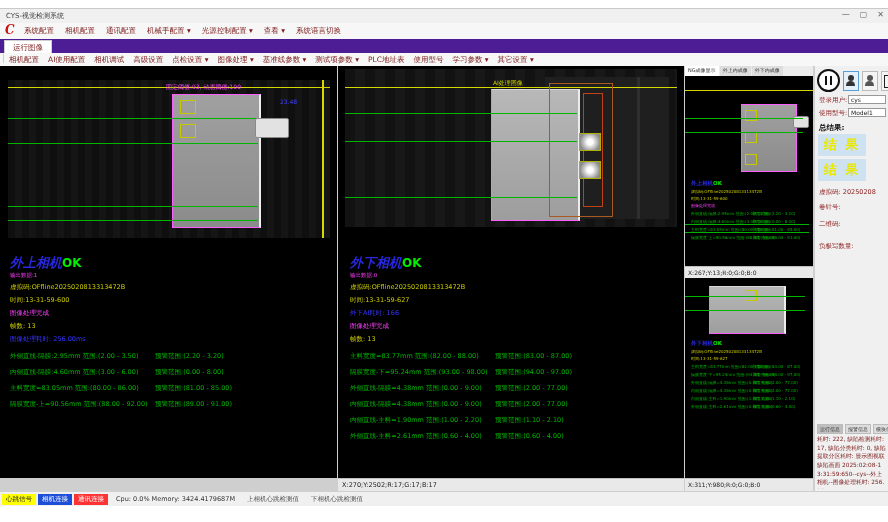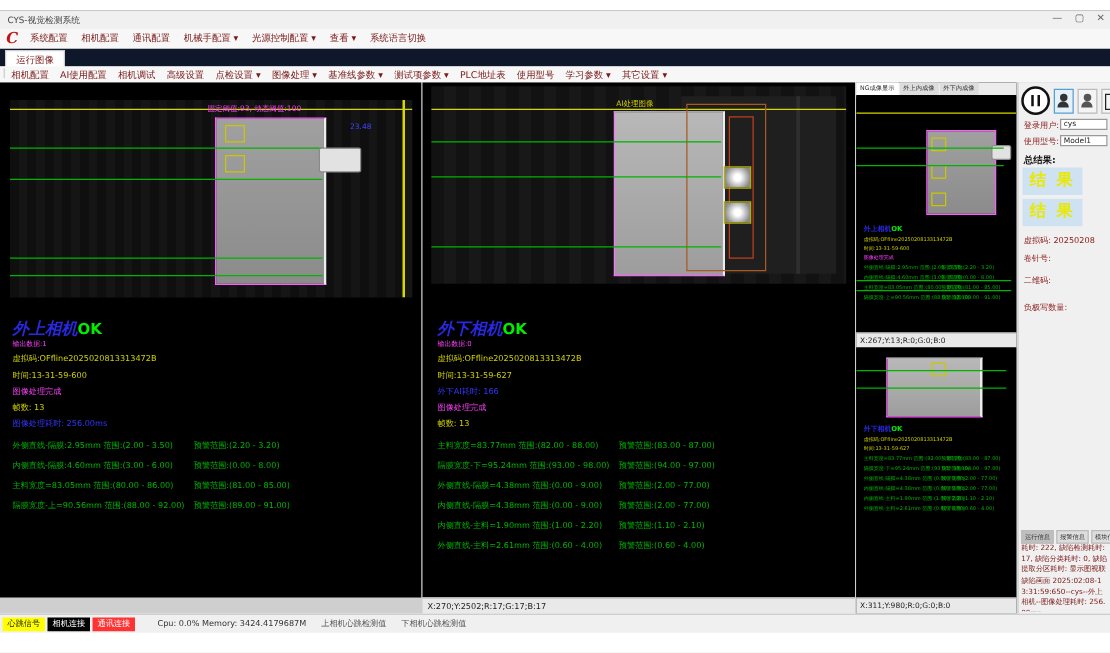--- a/index.html
+++ b/index.html
@@ -8,21 +8,21 @@
   .win{position:absolute;left:0;top:8px;width:888px;height:497px;background:#f0f0f0;border-top:1px solid #c9c9c9;}
   
   .titlebar{position:absolute;left:0;top:0;width:100%;height:14px;background:#f0f0f0;}
   .title-text{position:absolute;left:6px;top:2px;font-size:7px;color:#444;text-align:right;}
   .winctl{position:absolute;right:4px;top:1px;display:flex;gap:10px;font-size:8px;color:#666;}
   .winctl span{cursor:default;}
   .menubar{position:absolute;left:0;top:14px;width:100%;height:16px;background:#f7f7f7;border-bottom:1px solid #e2e2e2;}
   .logo{position:absolute;left:5px;top:0px;font-family:"DejaVu Serif",serif;font-style:italic;font-weight:bold;font-size:12px;color:#c41212;}
   .menu-items{position:absolute;left:24px;top:3px;display:flex;gap:11px;}
   .menu-items span{font-size:7.5px;color:#7a1818;white-space:nowrap;}
-  .tabbar{position:absolute;left:0;top:30px;width:100%;height:14px;background:#0f172a;border-bottom:5px solid #737373;}
+  .tabbar{position:absolute;left:0;top:30px;width:100%;height:14px;background:#4c1d95;border-bottom:5px solid #737373;}
   .tab{position:absolute;left:4px;top:1px;padding:2px 8px 1px;background:#fff;border:1px solid #cfcfcf;border-bottom:none;font-size:7.5px;color:#7a1818;}
   .toolbar{position:absolute;left:0;top:44px;width:100%;height:13px;background:#f7f7f7;border-bottom:1px solid #dcdcdc;}
   .grip{position:absolute;left:2px;top:1px;color:#bbb;font-size:8px;}
   .tool-items{position:absolute;left:9px;top:2px;display:flex;gap:9px;}
   .tool-items span{font-size:7.5px;color:#7a1818;white-space:nowrap;}
   
   .main{position:absolute;left:0;top:57px;width:888px;height:425px;background:#cfcfcf;}
   .panel{position:absolute;top:0;height:412px;background:#000;}
   .panel-left{left:0;width:337px;}
   .panel-mid{left:338px;width:346px;}
@@ -94,24 +94,24 @@
   .total{position:absolute;left:4px;top:57px;font-size:7.5px;font-weight:bold;color:#111;}
   .resbox{position:absolute;left:3px;width:48px;height:22px;background:#cfe2f2;color:#e8e800;font-weight:bold;font-size:13px;text-align:center;line-height:22px;letter-spacing:2px;font-family:"DejaVu Serif",serif;}
   .info-tabs{position:absolute;left:2px;top:358px;display:flex;gap:2px;}
   .info-tabs span{font-size:5px;color:#333;background:#ddd;border:1px solid #bbb;padding:1px 2px;white-space:nowrap;}
   .info-tabs span:first-child{background:#bfbfbf;}
   .log{position:absolute;left:2px;top:369px;width:69px;height:54px;font-size:5.8px;color:#7a1818;line-height:1.5;overflow:hidden;word-break:break-all;}
   
   .statusbar{position:absolute;left:0;top:482px;width:888px;height:15px;background:#f0f0f0;border-top:1px solid #cfcfcf;display:flex;align-items:center;padding-left:2px;box-sizing:border-box;}
   .badge{font-size:6.5px;padding:1px 4px;margin-right:2px;white-space:nowrap;}
   .badges span:nth-child(1){background:#ffff00;color:#222;}
-  .badges span:nth-child(2){background:#000000;color:#fff;}
+  .badges span:nth-child(2){background:#1d4ed8;color:#fff;}
   .badges span:nth-child(3){background:#ff3333;color:#fff;}
   .badges{display:flex;}
-  .cpu{font-size:6.5px;color:#333;margin-left:16px;white-space:nowrap;}
+  .cpu{font-size:6.5px;color:#333;margin-left:6px;white-space:nowrap;}
   .camstat{font-size:6.5px;color:#555;margin-left:12px;white-space:nowrap;}
 </style>
 </head>
 <body>
 
 <div class="screen">
  <div class="win">
 
   <div class="titlebar">
     <span class="title-text">CYS-视觉检测系统</span>

